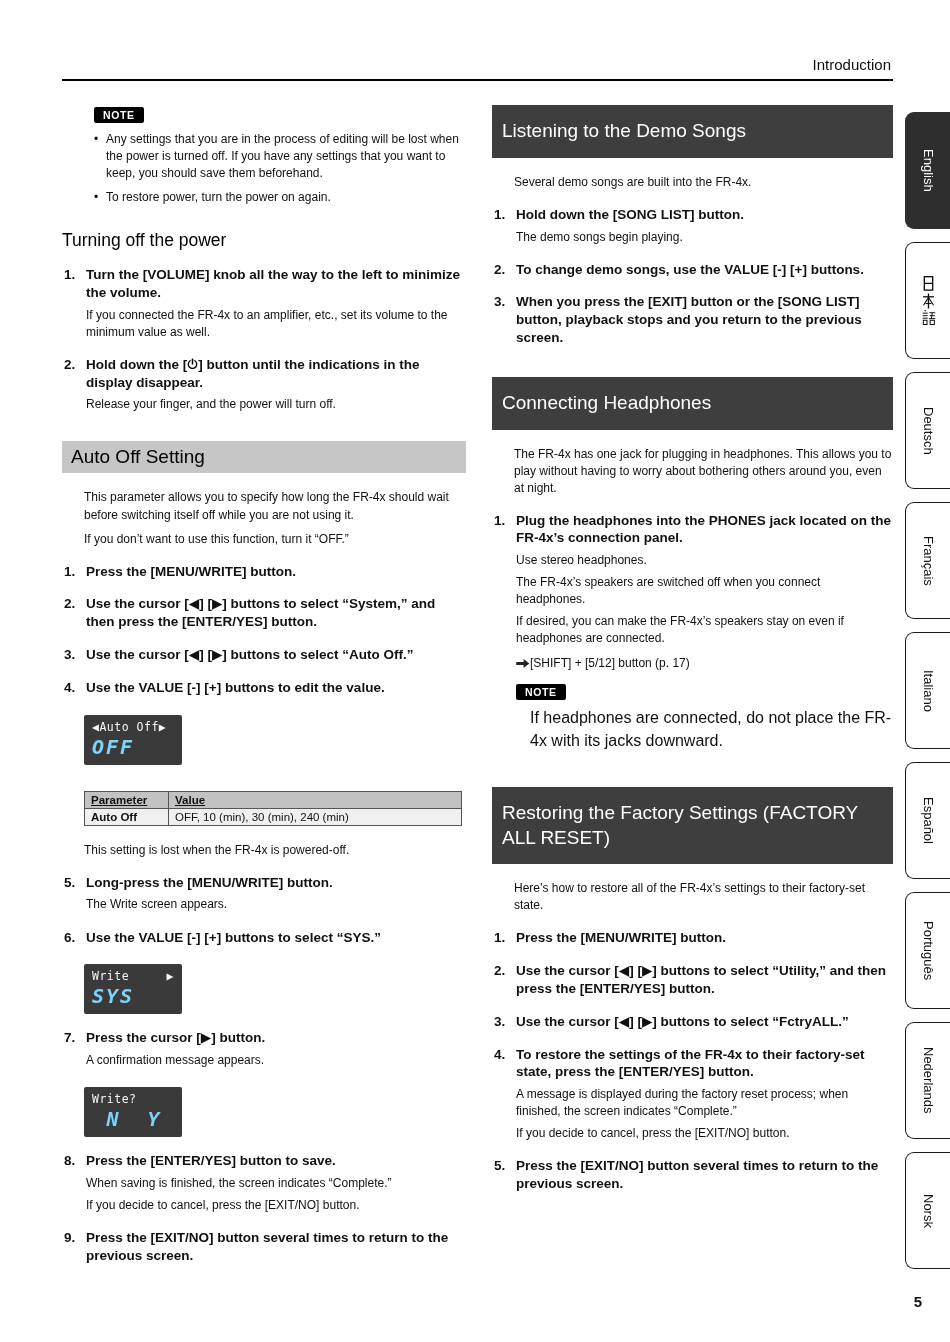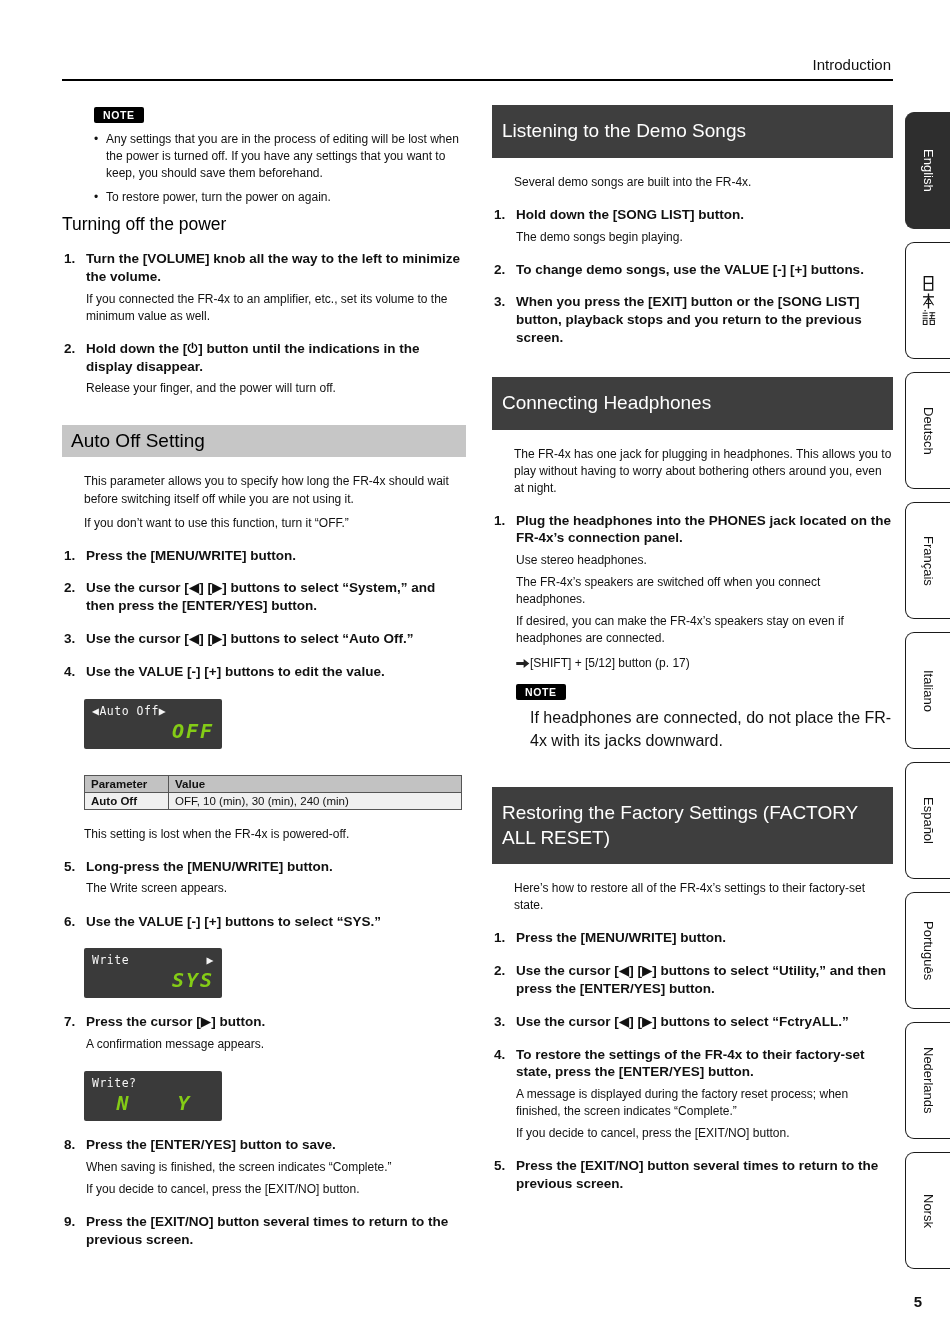--- a/index.html
+++ b/index.html
@@ -20,51 +20,51 @@
   
   .note-badge { display: inline-block; background: #000; color: #fff; font-weight: bold;
                 font-size: 10.5px; letter-spacing: .6px; padding: 2px 9px; border-radius: 2px; }
   .note-top { margin-left: 32px; }
   .bullets { margin-top: 8px; }
   .bullets li { list-style: none; position: relative; padding-left: 12px;
                 font-size: 12px; line-height: 1.42; margin-bottom: 7px; }
   .bullets li::before { content: "•"; position: absolute; left: 0; top: 0; }
 
   
-  .h-sub { font-size: 17.5px; font-weight: 400; margin-top: 8px; color: #000; }
+  .h-sub { font-size: 17.5px; font-weight: 400; margin-top: 24px; color: #000; }
   .bar-gray { background: #c6c6c6; color: #000; font-size: 19px; padding: 5px 9px; margin-top: 28px; }
   .bar-dark { background: #3e3e3e; color: #fff; font-size: 19px; padding: 14px 10px; line-height: 1.3; }
 
   
   .para { font-size: 12px; line-height: 1.42; margin: 7px 0 0 22px; }
   .para.first { margin-top: 16px; }
 
   
   .step { display: flex; margin-top: 15px; padding-left: 2px; }
   .num { flex: none; width: 22px; font-weight: bold; font-size: 13.5px; line-height: 1.32; }
   .sc { flex: 1; min-width: 0; }
   .st { font-weight: bold; font-size: 13.5px; line-height: 1.32; }
   .sb { font-size: 12px; line-height: 1.42; margin-top: 5px; }
 
   .pwr { vertical-align: -1px; }
 
   
-  .lcd { width: 138px; height: 50px; background: #3a3a3a; border-radius: 2px;
+  .lcd { width: 98px; height: 50px; background: #3a3a3a; border-radius: 2px;
          margin: 18px 0 14px 22px; padding: 5px 8px 4px 8px;
          font-family: "DejaVu Sans Mono", monospace; color: #f5f5f5; }
   .lcd .l1 { font-size: 11.5px; letter-spacing: .5px; display: flex; justify-content: flex-start; }
   .lcd .l1.spread { justify-content: space-between; }
-  .lcd .l2 { font-size: 20px; font-weight: bold; font-style: italic; text-align: right;
-             letter-spacing: 2px; margin-top: 1px; color: #84cc16; }
+  .lcd .l2 { font-size: 20px; font-weight: bold; font-style: italic; text-align: left;
+             letter-spacing: 2px; margin-top: 1px; color: #7dd3fc; }
   .lcd .l2.split { display: flex; justify-content: space-around; letter-spacing: 0; }
 
   
   .ptable { border-collapse: collapse; margin: 26px 0 0 22px; width: 378px; font-size: 11.5px; }
   .ptable th, .ptable td { border: 1px solid #555; padding: 2px 6px; text-align: left; }
-  .ptable th { background: #c2c2c2; font-weight: bold; }
+  .ptable th { background: #c2c2c2; font-weight: bold; text-decoration: underline; }
   .ptable td { background: #f0f0f0; }
   .ptable td.b { font-weight: bold; width: 84px; }
 
   
   .refline { display: flex; align-items: center; margin-top: 9px; font-size: 12px; }
   .note-inline { margin-top: 12px; }
   .note-inline p { font-size: 16px; line-height: 1.42; margin: 7px 0 0 14px; }
 
   
   .tabs { position: absolute; top: 112px; right: 0; display: flex; flex-direction: column; gap: 13px; }

